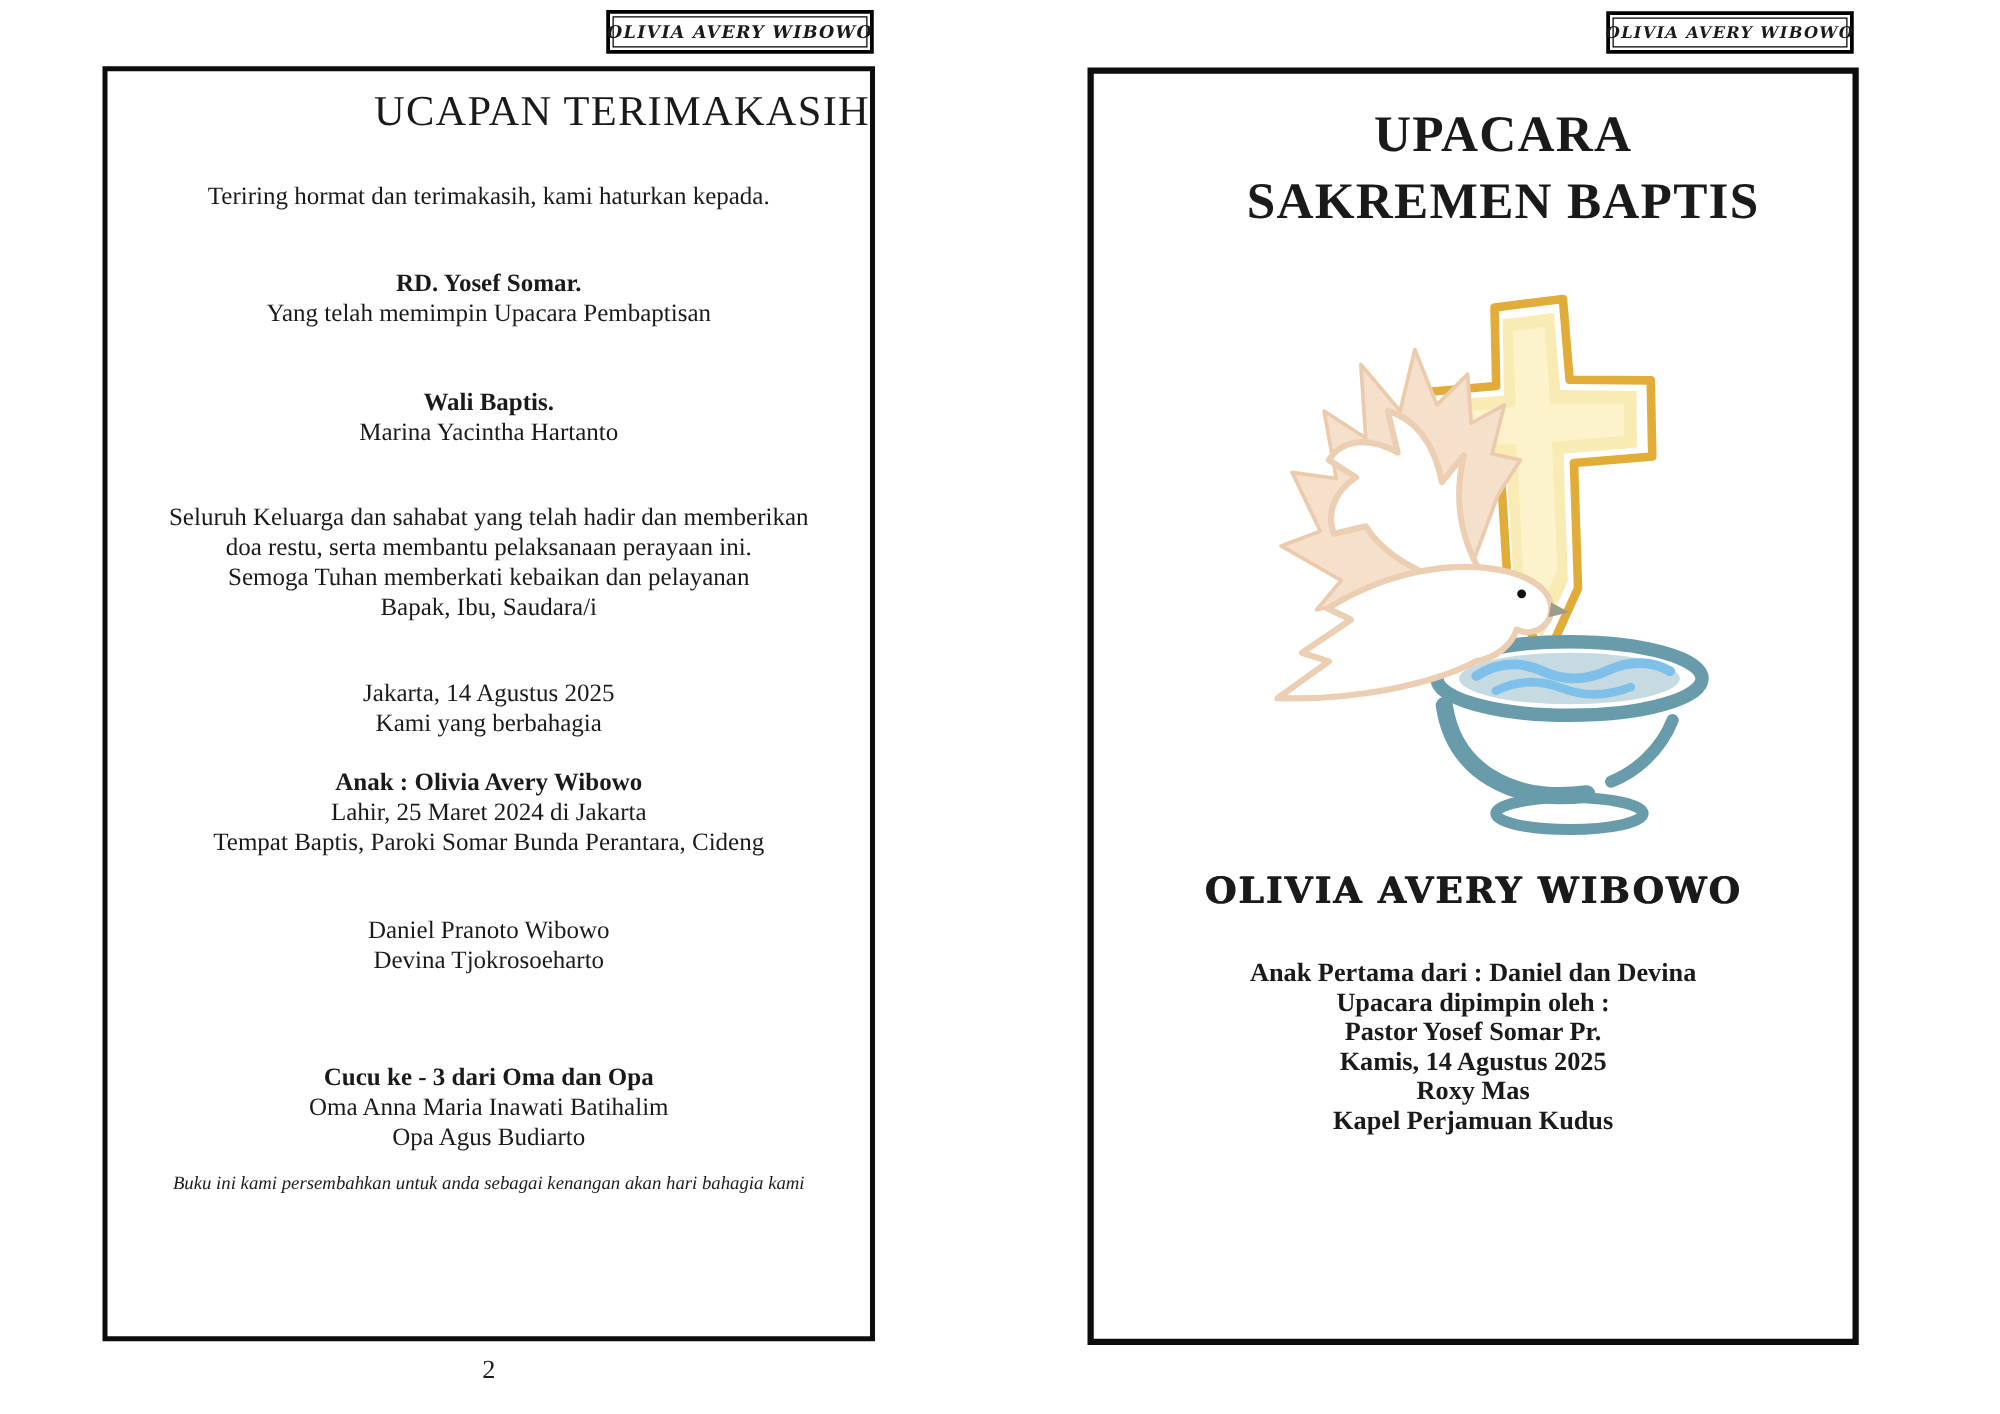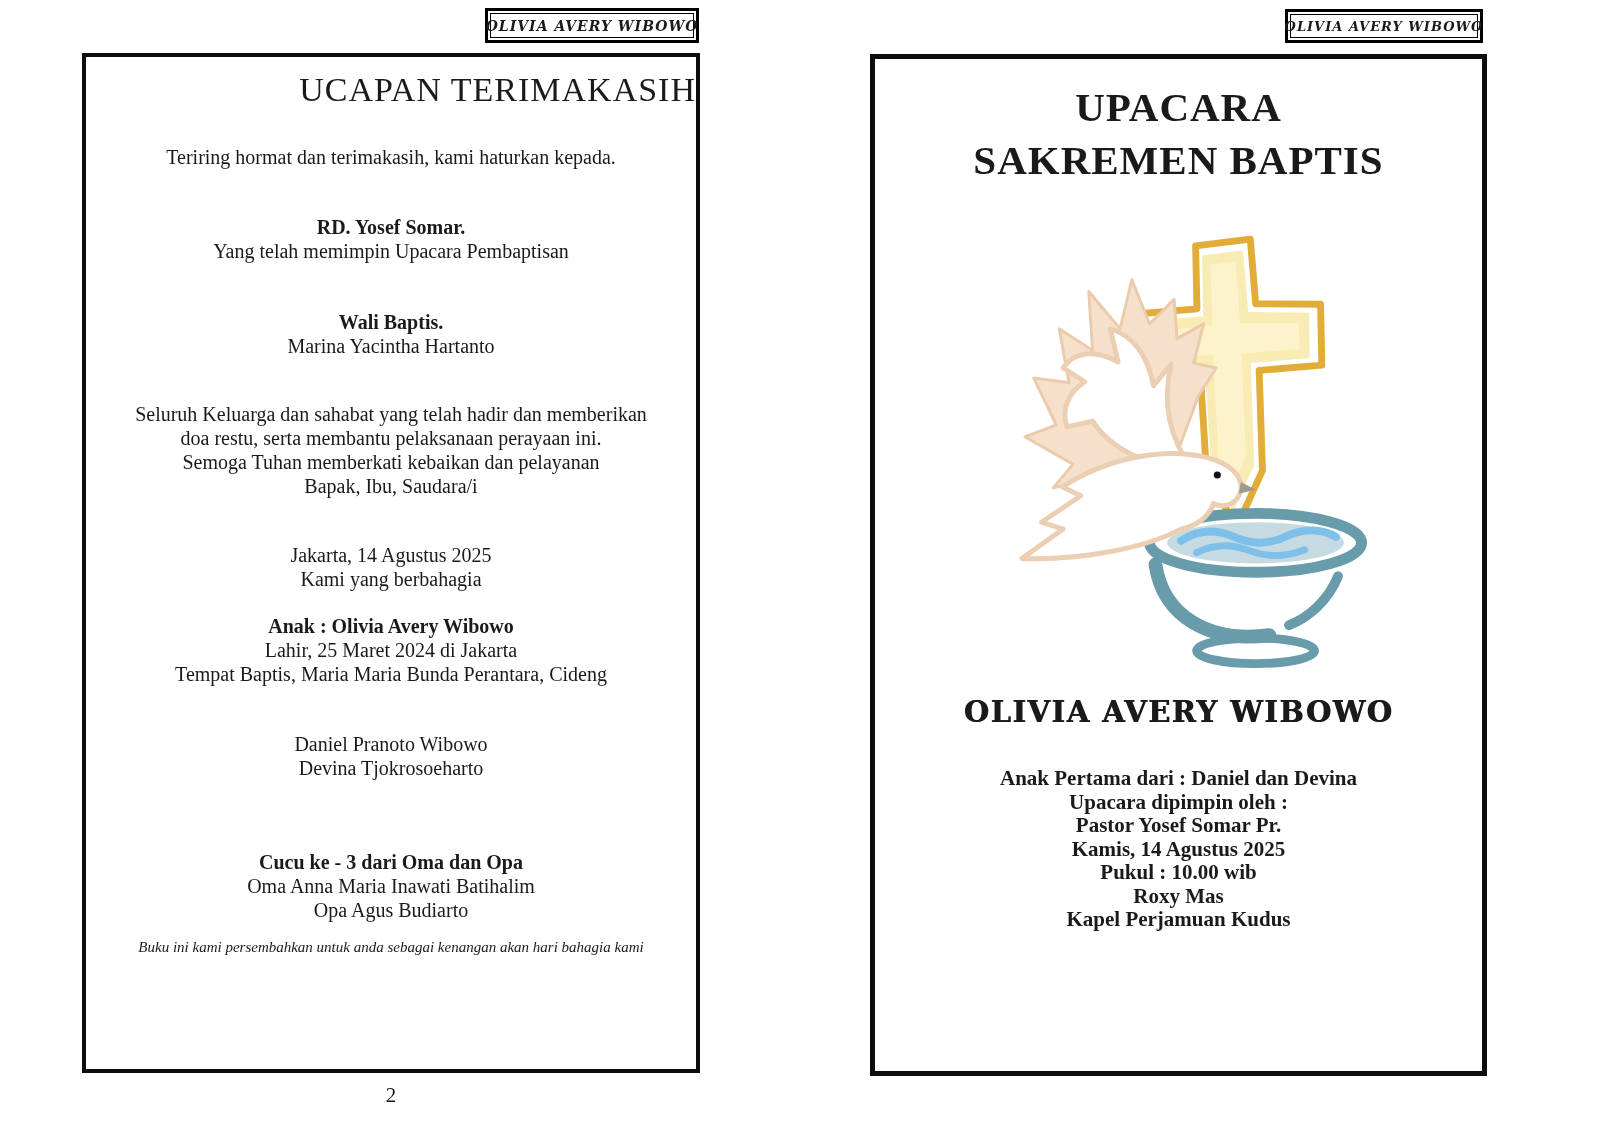--- a/index.html
+++ b/index.html
@@ -45,21 +45,21 @@
 
   .abs { position: absolute; left: 0; width: 100%; text-align: center; }
 
   
   .lp-title   { font-size: 34px; letter-spacing: 1px; }
   .lp-body    { font-size: 20px; line-height: 24px; }
   .lp-bold    { font-weight: bold; }
   .lp-footnote{ font-size: 15px; font-style: italic; }
 
   
-  .rp-title   { font-size: 41px; font-weight: bold; line-height: 53px; letter-spacing: 1px; }
+  .rp-title   { font-size: 41px; font-weight: bold; line-height: 53px; letter-spacing: 1px; margin-left: 24px; }
   .rp-name    { font-size: 29px; font-weight: bold; letter-spacing: 1.5px;
                 font-family: "DejaVu Serif", serif; text-shadow: 0.7px 0 #1a1a1a; }
   .rp-details { font-size: 21px; font-weight: bold; line-height: 23.5px; }
 
   .page-number { position: absolute; left: 82px; width: 618px; top: 1083px;
                  text-align: center; font-size: 21px; }
 
   .illustration { position: absolute; left: 50%; transform: translateX(-50%);
                   top: 170px; width: 432px; height: 445px; }
 </style>
@@ -102,21 +102,21 @@
   </div>
 
   <div class="abs lp-body" style="top:486px;">
     <div>Jakarta, 14 Agustus 2025</div>
     <div>Kami yang berbahagia</div>
   </div>
 
   <div class="abs lp-body" style="top:557px;">
     <div class="lp-bold">Anak : Olivia Avery Wibowo</div>
     <div>Lahir, 25 Maret 2024 di Jakarta</div>
-    <div>Tempat Baptis, Maria Maria Bunda Perantara, Cideng</div>
+    <div>Tempat Baptis, Paroki Somar Bunda Perantara, Cideng</div>
   </div>
 
   <div class="abs lp-body" style="top:675px;">
     <div>Daniel Pranoto Wibowo</div>
     <div>Devina Tjokrosoeharto</div>
   </div>
 
   <div class="abs lp-body" style="top:793px;">
     <div class="lp-bold">Cucu ke - 3 dari Oma dan Opa</div>
     <div>Oma Anna Maria Inawati Batihalim</div>
@@ -162,17 +162,16 @@
     </g>
   </svg>
 
   <div class="abs rp-name" style="top:636px;">OLIVIA AVERY WIBOWO</div>
 
   <div class="abs rp-details" style="top:708px;">
     <div>Anak Pertama dari : Daniel dan Devina</div>
     <div>Upacara dipimpin oleh :</div>
     <div>Pastor Yosef Somar Pr.</div>
     <div>Kamis, 14 Agustus 2025</div>
-    <div>Pukul : 10.00 wib</div>
     <div>Roxy Mas</div>
     <div>Kapel Perjamuan Kudus</div>
   </div>
 </div>
 
 </body></html>

